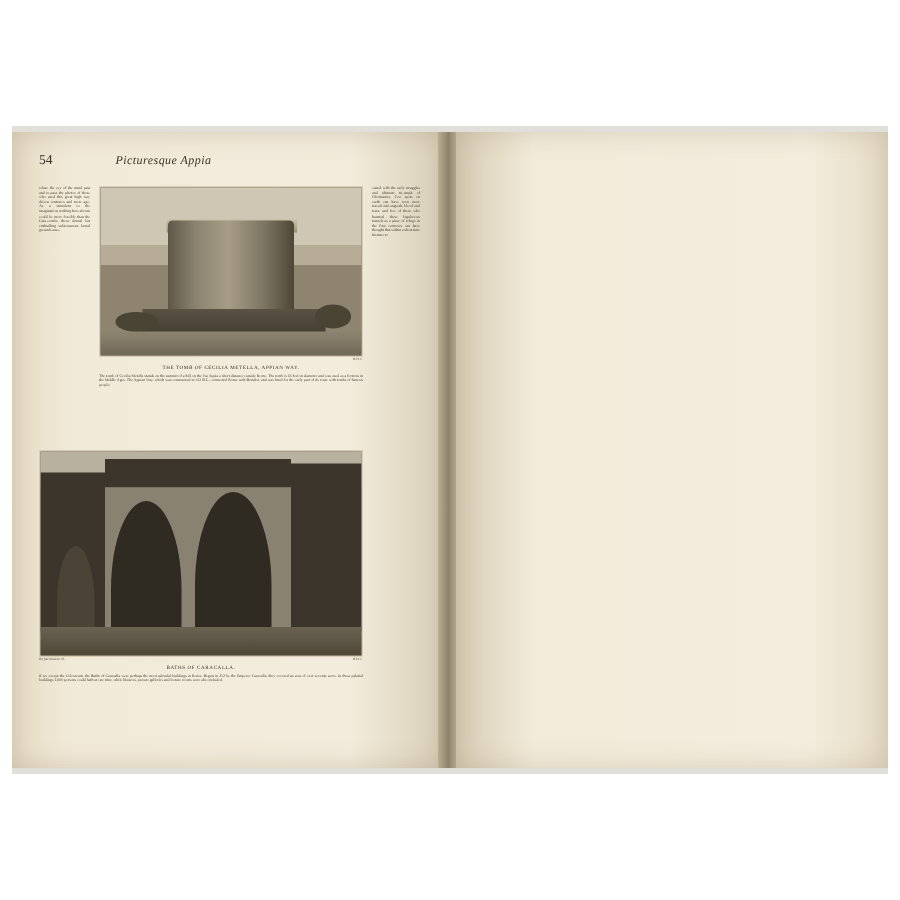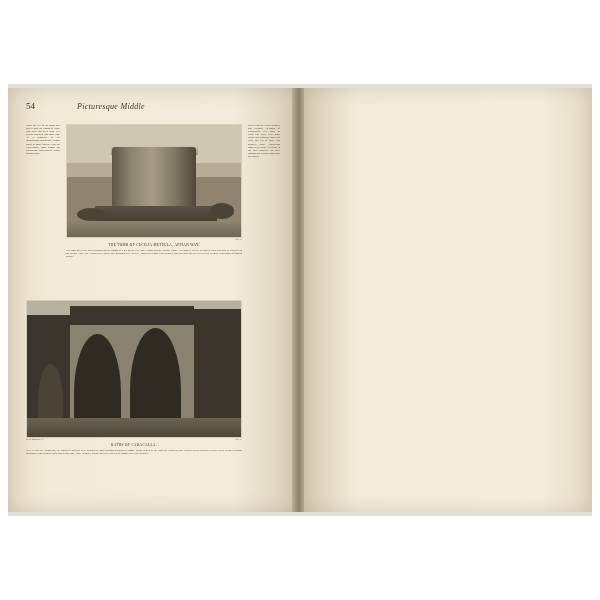--- a/index.html
+++ b/index.html
@@ -60,21 +60,21 @@
 
   <div class="book">
     <div class="edge-top"></div>
     <div class="edge-bot"></div>
 
     <div class="page page-left">
       <div class="lp">
 
         <div class="lp-head">
           <span class="folio">54</span>
-          <span class="running">Picturesque Middle</span>
+          <span class="running">Picturesque Appia</span>
         </div>
 
         <div class="figblock col-narrow" style="left:0;top:22px;height:150px;">icluse the eye of the mind past and re-pass the photos of those who used this great high way driven centuries and more ago. As a stimulant to the imagination, nothing here-abouts could be more forcible than the Cata-combs, those dismal but enthralling subterranean burial grounds asso-</div>
 
         <div class="figblock col-narrow col-right" style="left:222px;top:22px;height:160px;">ciated with the early struggles and ultimate tri-umph of Christianity. Few spots on earth can have seen more travail and anguish, blood and tears, and few of those who haunted these lugubrious tunnels as a place of refuge in the first centuries can have thought that within a short time his time to</div>
 
         <div class="figblock" style="left:40px;top:22px;width:176px;">
           <div class="plate" style="height:112px;">
             <div class="tomb">
               <div class="drumband"></div>

